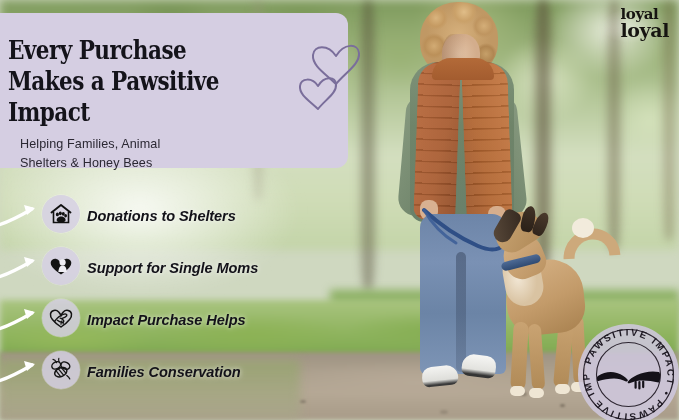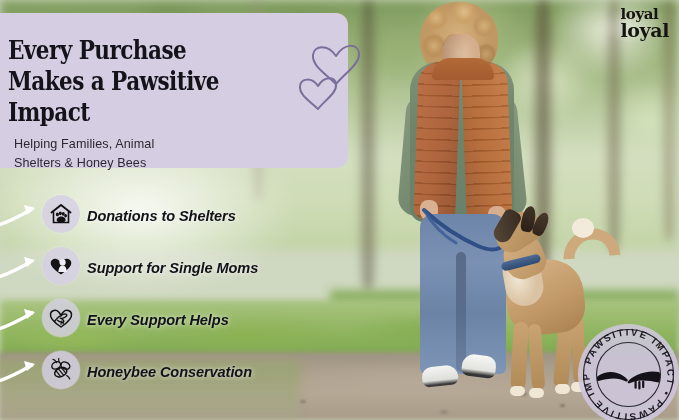--- a/index.html
+++ b/index.html
@@ -255,21 +255,21 @@
     font-weight:700;
     font-size:25.5px;
     line-height:31px;
     letter-spacing:-.6px;
     color:#14131a;
     font-stretch:semi-condensed;
     transform:scaleX(.94);
     transform-origin:left top;
   }
   .subline{
-    position:absolute; left:24px; top:122px; width:230px;
+    position:absolute; left:30px; top:122px; width:230px;
     font-family:"Liberation Sans", sans-serif;
     font-size:12.6px;
     line-height:18.5px;
     color:#2b2833;
     letter-spacing:.1px;
   }
 
   
   .hearts{ position:absolute; left:298px; top:18px; width:70px; height:95px; }
 
@@ -459,42 +459,42 @@
       </svg>
       <div class="f-badge">
         <svg width="26" height="26" viewBox="0 0 26 26">
           <path d="M13 22 C 4.6 16.2, 1.8 12.4, 2.5 8.8 C 3.2 5.2, 8 4, 10.7 7 C 11.7 8.1, 12.6 9.6, 13 10.6 C 13.4 9.6, 14.3 8.1, 15.3 7 C 18 4, 22.8 5.2, 23.5 8.8 C 24.2 12.4, 21.4 16.2, 13 22 Z" fill="none" stroke="#141414" stroke-width="1.5"></path>
           <path d="M6.5 16.5 C 9 13, 12 10.5, 16 9.2 C 18 8.6, 19.4 9.4, 18.6 10.8 C 17.8 12.2, 15.4 13, 13.6 13.6" fill="none" stroke="#141414" stroke-width="1.4" stroke-linecap="round"></path>
           <path d="M12.2 13.2 C 13.6 13.6, 15 14.4, 15.6 15.6 C 16.1 16.6, 15.4 17.6, 14.2 17.4 C 12.6 17.1, 10.6 16.2, 9.4 15.2" fill="none" stroke="#141414" stroke-width="1.4" stroke-linecap="round"></path>
           <path d="M13.4 16 L 13 19.2" stroke="#141414" stroke-width="1.2" stroke-linecap="round"></path>
           <path d="M15.2 16.1 L 15.2 19" stroke="#141414" stroke-width="1.2" stroke-linecap="round"></path>
         </svg>
       </div>
-      <div class="f-label">Every Support Helps</div>
+      <div class="f-label">Impact Purchase Helps</div>
     </div>
 
     <div class="feature">
       <svg class="f-arrow" viewBox="0 0 42 34">
         <path d="M-6 28 C 6 26, 20 18, 32 11" stroke="#ffffff" stroke-width="3.2" fill="none" stroke-linecap="round"></path>
         <path d="M24 7 L 35 10 L 27 17 Z" fill="#ffffff"></path>
       </svg>
       <div class="f-badge">
         <svg width="26" height="26" viewBox="0 0 26 26">
           <ellipse cx="8.2" cy="8.4" rx="4.6" ry="3.4" transform="rotate(-28 8.2 8.4)" fill="none" stroke="#141414" stroke-width="1.4"></ellipse>
           <ellipse cx="17.4" cy="8.6" rx="4.6" ry="3.4" transform="rotate(26 17.4 8.6)" fill="none" stroke="#141414" stroke-width="1.4"></ellipse>
           <ellipse cx="12.8" cy="15.2" rx="6.4" ry="4.3" transform="rotate(-24 12.8 15.2)" fill="none" stroke="#141414" stroke-width="1.5"></ellipse>
           <path d="M10.2 11.6 L 15.6 18.2" stroke="#141414" stroke-width="1.3"></path>
           <path d="M12.9 10.2 L 18.1 16.4" stroke="#141414" stroke-width="1.3"></path>
           <path d="M7.6 13.2 L 12.4 19.4" stroke="#141414" stroke-width="1.3"></path>
           <path d="M8.6 5.6 C 7.4 3.4, 6.2 2.6, 5 2.4" stroke="#141414" stroke-width="1.2" fill="none" stroke-linecap="round"></path>
           <path d="M11 5 C 10.6 3, 10.4 2.2, 10.8 1.4" stroke="#141414" stroke-width="1.2" fill="none" stroke-linecap="round"></path>
           <path d="M18.8 18.4 C 20.4 19.6, 21.4 20.6, 21.8 22" stroke="#141414" stroke-width="1.2" fill="none" stroke-linecap="round"></path>
         </svg>
       </div>
-      <div class="f-label">Honeybee Conservation</div>
+      <div class="f-label">Families Conservation</div>
     </div>
   </div>
 
   <div class="stamp">
     <svg width="101" height="101" viewBox="0 0 101 101">
       <defs>
         <path id="stampArc" d="M 50.5 50.5 m -39 0 a 39 39 0 1 1 78 0 a 39 39 0 1 1 -78 0"></path>
       </defs>
       <circle cx="50.5" cy="50.5" r="45" fill="none" stroke="#2c2530" stroke-width="1.1"></circle>
       <circle cx="50.5" cy="50.5" r="32" fill="none" stroke="#2c2530" stroke-width="1.1"></circle>

